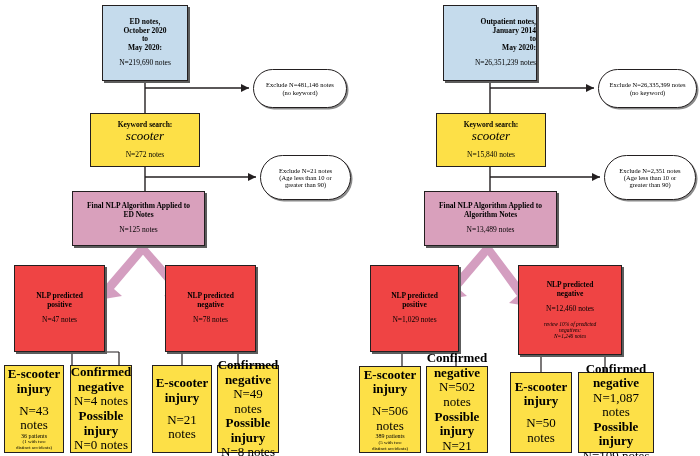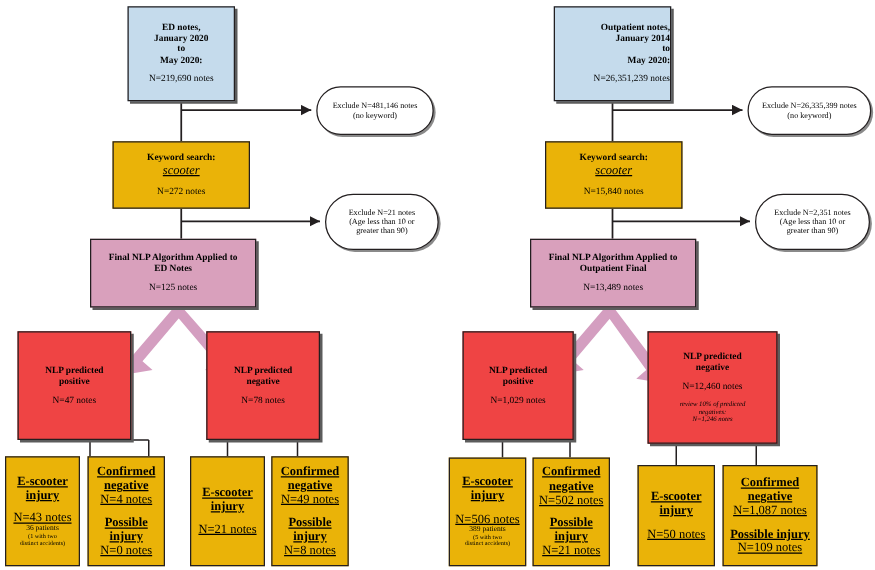--- a/index.html
+++ b/index.html
@@ -13,28 +13,28 @@
 
   .node{
     position:absolute;box-sizing:border-box;
     display:flex;flex-direction:column;align-items:center;justify-content:center;
     text-align:center;border:1.2px solid #231f20;
     line-height:1.12;
   }
   .blue{background:#c5dbec;box-shadow:2px 2px 0 0 #5c5c5c;}
   .pink{background:#d9a0bc;box-shadow:2px 2px 0 0 #5c5c5c;}
   .yellow{background:#ef4444;box-shadow:2px 2px 0 0 #5c5c5c;}
-  .white{background:#eab308;}
+  .white{background:#fde047;}
   .pill{background:#ffffff;border-radius:999px;box-shadow:1.5px 1.5px 0 0 #8a8a8a;}
 
   .b{font-weight:bold;}
   .it{font-style:italic;}
   .gap{height:.45em;}
   .f75{font-size:7.5px;}
-  .f7{font-size:10px;text-decoration:underline;}
+  .f7{font-size:13px;}
   .f65{font-size:6.5px;}
   .f6{font-size:6px;}
   .f55{font-size:5.4px;}
   .f5{font-size:5px;}
 </style>
 </head>
 <body>
 
 <div class="canvas">
 
@@ -68,21 +68,21 @@
     <path d="M484,246 L448,288 L441,281 L449,299 L467,296 L459,289 L492,250 Z" fill="#d49ec0"></path>
     <path d="M491,246 L528,295 L535,288 L527,306 L509,303 L517,296 L484,250 Z" fill="#d49ec0"></path>
 
     <path d="M402,352 L402,366 M402,352 L456,352 M456,352 L456,366" stroke="#231f20" stroke-width="1.2" fill="none"></path>
 
     <path d="M541,355 L541,372 M541,355 L605,355 M605,355 L605,372" stroke="#231f20" stroke-width="1.2" fill="none"></path>
   </svg>
 
   <div class="node blue" style="left:102px;top:5px;width:86px;height:76px;">
     <span class="b f75">ED notes,</span>
-    <span class="b f75">January 2020</span>
+    <span class="b f75">October 2020</span>
     <span class="b f75">to</span>
     <span class="b f75">May 2020:</span>
     <span class="gap"></span>
     <span class="f75">N=219,690 notes</span>
   </div>
 
   <div class="node pill" style="left:253px;top:69px;width:94px;height:39px;">
     <span class="f65">Exclude N=481,146 notes</span>
     <span class="f65">(no keyword)</span>
   </div>
@@ -180,21 +180,21 @@
   </div>
 
   <div class="node pill" style="left:604px;top:155px;width:92px;height:45px;">
     <span class="f65">Exclude N=2,351 notes</span>
     <span class="f65">(Age less than 10 or</span>
     <span class="f65">greater than 90)</span>
   </div>
 
   <div class="node pink" style="left:424px;top:191px;width:133px;height:55px;">
     <span class="b f75">Final NLP Algorithm Applied to</span>
-    <span class="b f75">Outpatient Final</span>
+    <span class="b f75">Algorithm Notes</span>
     <span class="gap"></span>
     <span class="f75">N=13,489 notes</span>
   </div>
 
   <div class="node yellow" style="left:370px;top:265px;width:89px;height:87px;">
     <span class="b f75">NLP predicted</span>
     <span class="b f75">positive</span>
     <span class="gap"></span>
     <span class="f75">N=1,029 notes</span>
   </div>

